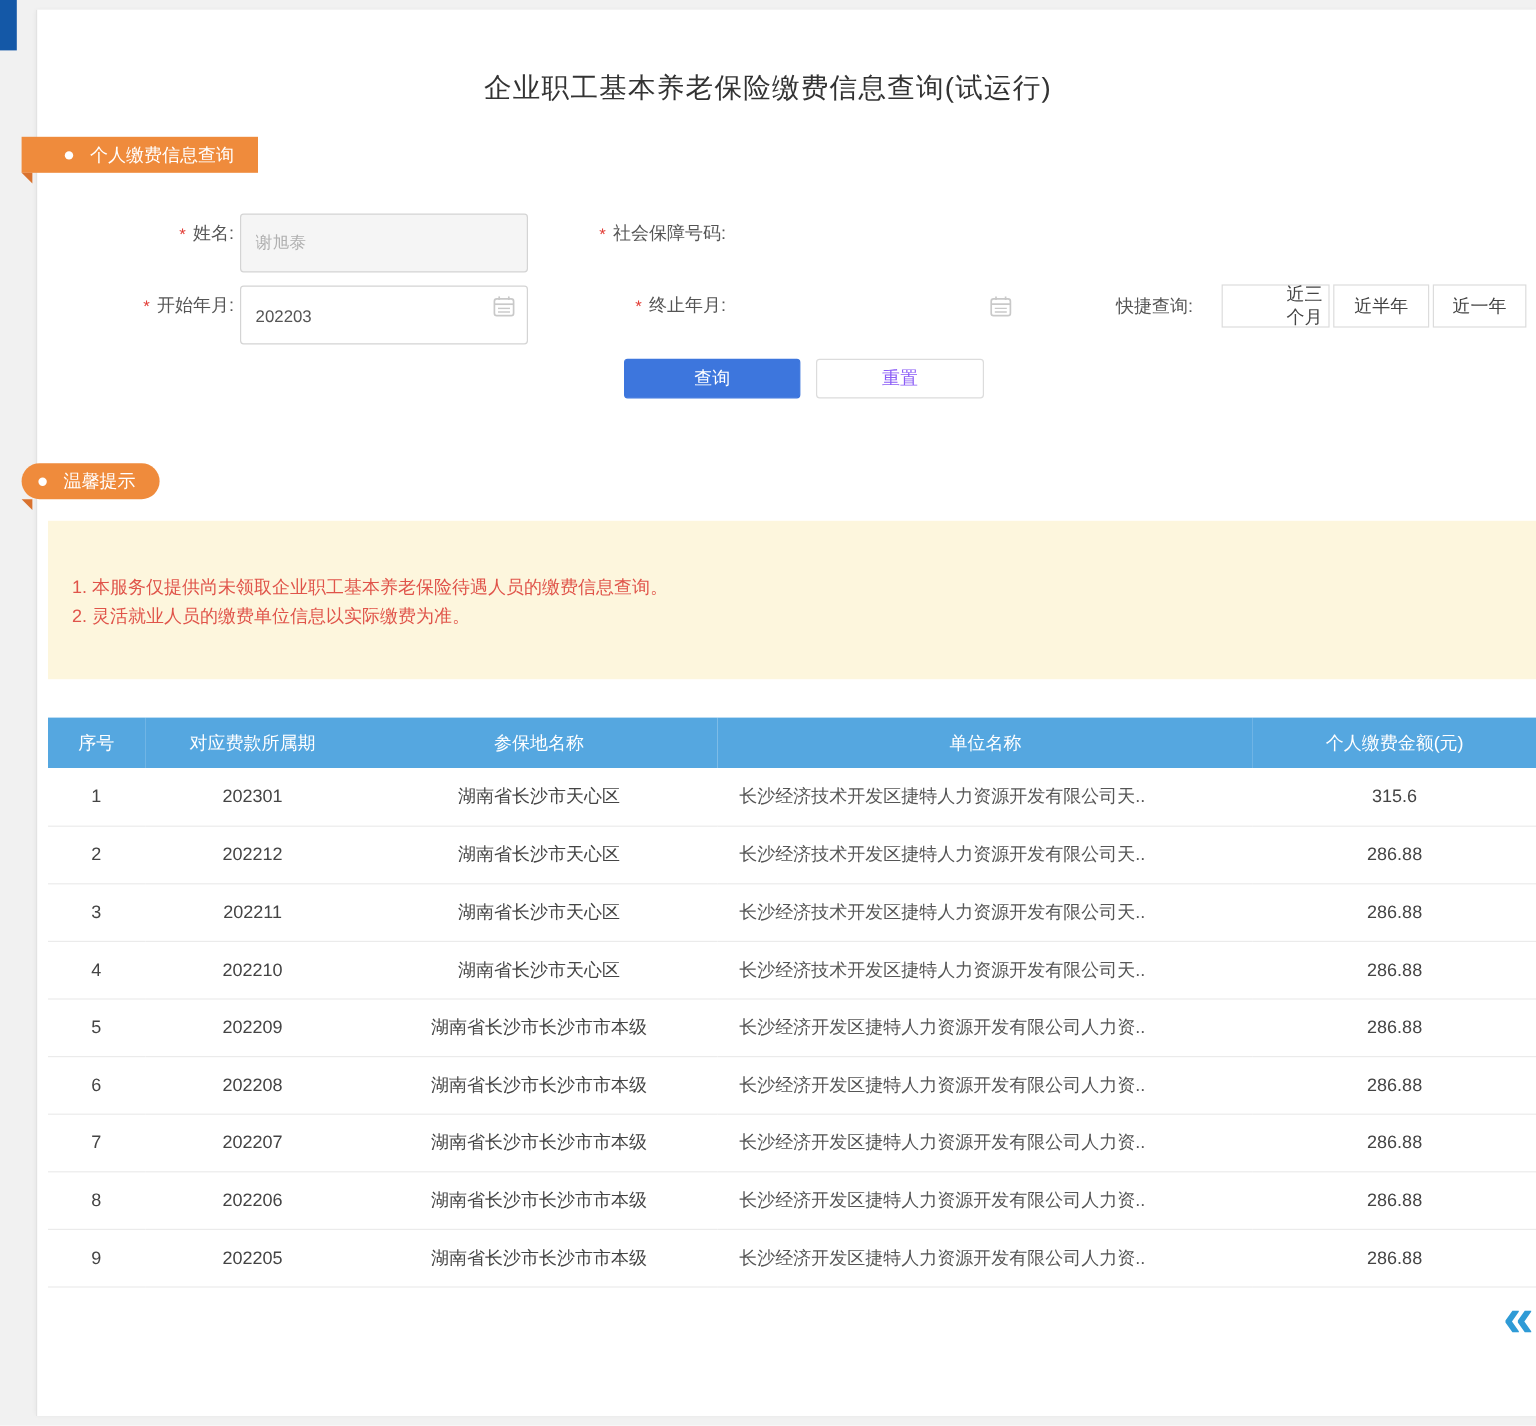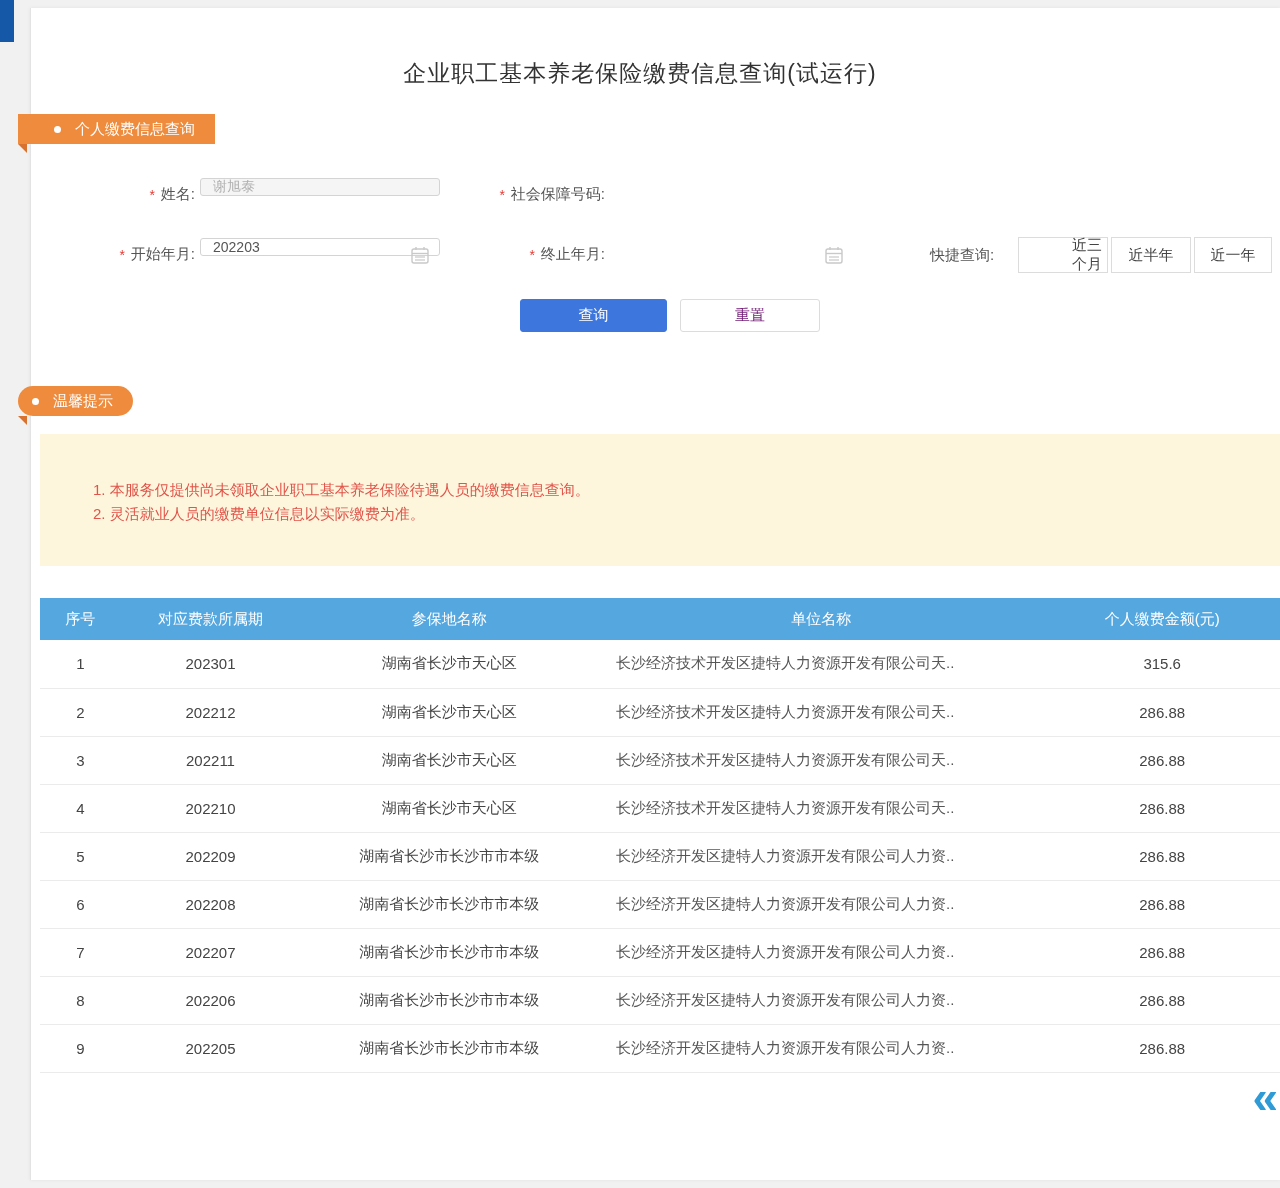--- a/index.html
+++ b/index.html
@@ -48,21 +48,21 @@
   .badge-tips { top:386px;border-radius:15px; }
   .fold-tips { top:416px; }
 
   
   .field-label {
     position:absolute; height:33px; display:flex; align-items:center;
     justify-content:flex-end; font-size:15px; color:#555;
   }
   .req { color:#e23c35; margin-right:6px; font-size:14px; }
   .tinput {
-    position:absolute; height:18px; border:1px solid #d4d4d4;
+    position:absolute; height:49px; border:1px solid #d4d4d4;
     border-radius:3px; background:#fff; font-size:14px; color:#555;
     padding:0 44px 0 12px; width:240px; outline:none;
     font-family:"Liberation Sans","DejaVu Sans",sans-serif;
   }
   .tinput.disabled { background:#f5f5f5; color:#b0b0b0; }
   .cal-icon {
     position:absolute; width:20px; height:20px; color:#c9c9c9;
     pointer-events:auto;
   }
   .quick-label {
@@ -75,26 +75,26 @@
     font-size:15px; color:#444; display:flex; align-items:center;
     justify-content:center; cursor:pointer;
     font-family:"Liberation Sans","DejaVu Sans",sans-serif;
   }
   .btn {
     position:absolute; height:33px; border-radius:3px; font-size:15px;
     display:flex; align-items:center; justify-content:center; cursor:pointer;
     font-family:"Liberation Sans","DejaVu Sans",sans-serif;
   }
   .btn-primary { background:#3d76dd; color:#fff; border:1px solid #3d76dd; }
-  .btn-plain { background:#fff; color:#701a75; border:1px solid #dcdcdc; }
+  .btn-plain { background:#fff; color:#8b5cf6; border:1px solid #dcdcdc; }
 
   
   .notice {
     position:absolute; left:40px; right:0; top:434px; height:132px;
-    background:#fdf6dd; padding:44px 20px 0 53px;
+    background:#fdf6dd; padding:44px 20px 0 20px;
   }
   .notice p { font-size:15px; color:#e0544a; line-height:24px; }
 
   
   .grid { position:absolute; left:40px; right:0; top:598px; }
   table { width:100%; border-collapse:collapse; table-layout:fixed; }
   thead th {
     background:#55a7e0; color:#ffffff; font-weight:400; font-size:15px;
     height:42px; text-align:center;
   }

